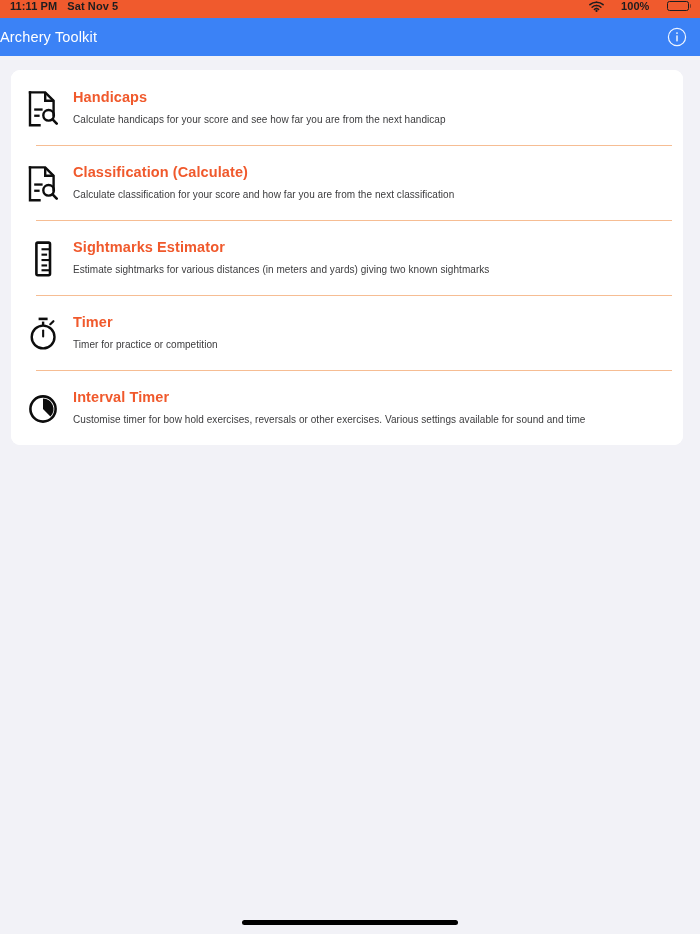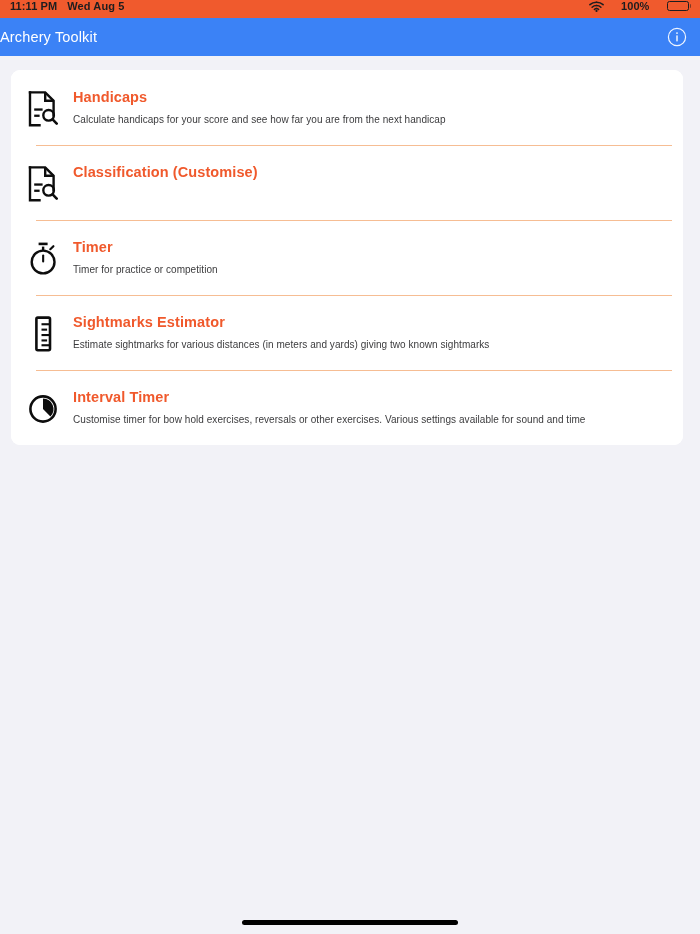--- a/index.html
+++ b/index.html
@@ -161,21 +161,21 @@
     background: #000000;
     border-radius: 3px;
   }
 </style>
 </head>
 <body>
 
 <div id="status-bar">
   <div id="status-left">
     <span>11:11 PM</span>
-    <span>Wed Aug 5</span>
+    <span>Sat Nov 5</span>
   </div>
   <div id="status-right">
     <span>
       <svg class="wifi-ico" width="15" height="11" viewBox="0 0 15 11">
         <path d="M7.5 1.2c2.6 0 5 .95 6.6 2.45" stroke="#1d1d1f" stroke-width="1.5" fill="none" stroke-linecap="round"></path>
         <path d="M7.5 4.5c1.7 0 3.3.65 4.4 1.7" stroke="#1d1d1f" stroke-width="1.5" fill="none" stroke-linecap="round"></path>
         <path d="M7.5 7.6c.85 0 1.6.35 2.1.9" stroke="#1d1d1f" stroke-width="1.5" fill="none" stroke-linecap="round"></path>
         <path d="M.9 3.65C2.5 2.15 4.9 1.2 7.5 1.2" stroke="#1d1d1f" stroke-width="1.5" fill="none" stroke-linecap="round"></path>
         <path d="M3.1 6.2C4.2 5.15 5.8 4.5 7.5 4.5" stroke="#1d1d1f" stroke-width="1.5" fill="none" stroke-linecap="round"></path>
         <path d="M5.4 8.5c.5-.55 1.25-.9 2.1-.9" stroke="#1d1d1f" stroke-width="1.5" fill="none" stroke-linecap="round"></path>
@@ -228,37 +228,22 @@
           <path d="M2 1.4h15.2L25.6 9.8V24.2" fill="none" stroke="#0d0d0d" stroke-width="2.4" stroke-linecap="square"></path>
           <path d="M2 1.4V34.2h9.5" fill="none" stroke="#0d0d0d" stroke-width="2.4" stroke-linecap="square"></path>
           <path d="M17.2 1.4v8.4h8.4" fill="none" stroke="#0d0d0d" stroke-width="2.4"></path>
           <rect x="6.2" y="17.4" width="8.4" height="2.3" fill="#0d0d0d"></rect>
           <rect x="6.2" y="23.6" width="5.4" height="2.3" fill="#0d0d0d"></rect>
           <circle cx="20.6" cy="24.3" r="5.3" fill="none" stroke="#0d0d0d" stroke-width="2.4"></circle>
           <path d="M24.6 28.4l4.1 4.2" stroke="#0d0d0d" stroke-width="2.6" stroke-linecap="round"></path>
         </svg>
       </div>
       <div class="menu-text">
-        <div class="menu-title">Classification (Customise)</div>
-      </div>
-    </div>
-
-    <div class="menu-item">
-      <div class="menu-icon">
-        <svg width="30" height="36" viewBox="0 0 30 36">
-          <rect x="10.6" y="1.6" width="9" height="2.6" fill="#0d0d0d"></rect>
-          <path d="M22.3 8.2l3.1-3" stroke="#0d0d0d" stroke-width="2.2" stroke-linecap="round"></path>
-          <circle cx="15.1" cy="21" r="11.4" fill="none" stroke="#0d0d0d" stroke-width="2.4"></circle>
-          <rect x="13.9" y="5.6" width="2.4" height="3.4" fill="#0d0d0d"></rect>
-          <rect x="14.1" y="13.4" width="2.1" height="8.2" rx="1" fill="#0d0d0d"></rect>
-        </svg>
-      </div>
-      <div class="menu-text">
-        <div class="menu-title">Timer</div>
-        <div class="menu-desc">Timer for practice or competition</div>
+        <div class="menu-title">Classification (Calculate)</div>
+        <div class="menu-desc">Calculate classification for your score and how far you are from the next classification</div>
       </div>
     </div>
 
     <div class="menu-item">
       <div class="menu-icon">
         <svg width="30" height="36" viewBox="0 0 30 36">
           <rect x="8.4" y="1.6" width="13.6" height="32.6" rx="1.4" fill="none" stroke="#0d0d0d" stroke-width="2.6"></rect>
           <rect x="13.5" y="7.2" width="8.5" height="2.1" fill="#0d0d0d"></rect>
           <rect x="13.5" y="12.6" width="5.6" height="2.1" fill="#0d0d0d"></rect>
           <rect x="13.5" y="18" width="8.5" height="2.1" fill="#0d0d0d"></rect>
@@ -268,20 +253,36 @@
       </div>
       <div class="menu-text">
         <div class="menu-title">Sightmarks Estimator</div>
         <div class="menu-desc">Estimate sightmarks for various distances (in meters and yards) giving two known sightmarks</div>
       </div>
     </div>
 
     <div class="menu-item">
       <div class="menu-icon">
         <svg width="30" height="36" viewBox="0 0 30 36">
+          <rect x="10.6" y="1.6" width="9" height="2.6" fill="#0d0d0d"></rect>
+          <path d="M22.3 8.2l3.1-3" stroke="#0d0d0d" stroke-width="2.2" stroke-linecap="round"></path>
+          <circle cx="15.1" cy="21" r="11.4" fill="none" stroke="#0d0d0d" stroke-width="2.4"></circle>
+          <rect x="13.9" y="5.6" width="2.4" height="3.4" fill="#0d0d0d"></rect>
+          <rect x="14.1" y="13.4" width="2.1" height="8.2" rx="1" fill="#0d0d0d"></rect>
+        </svg>
+      </div>
+      <div class="menu-text">
+        <div class="menu-title">Timer</div>
+        <div class="menu-desc">Timer for practice or competition</div>
+      </div>
+    </div>
+
+    <div class="menu-item">
+      <div class="menu-icon">
+        <svg width="30" height="36" viewBox="0 0 30 36">
           <circle cx="15" cy="18" r="12.6" fill="none" stroke="#0d0d0d" stroke-width="2.6"></circle>
           <path d="M15 18V7.5A10.5 10.5 0 0 1 22.4 25.4Z" fill="#0d0d0d"></path>
         </svg>
       </div>
       <div class="menu-text">
         <div class="menu-title">Interval Timer</div>
         <div class="menu-desc">Customise timer for bow hold exercises, reversals or other exercises. Various settings available for sound and time</div>
       </div>
     </div>
 

